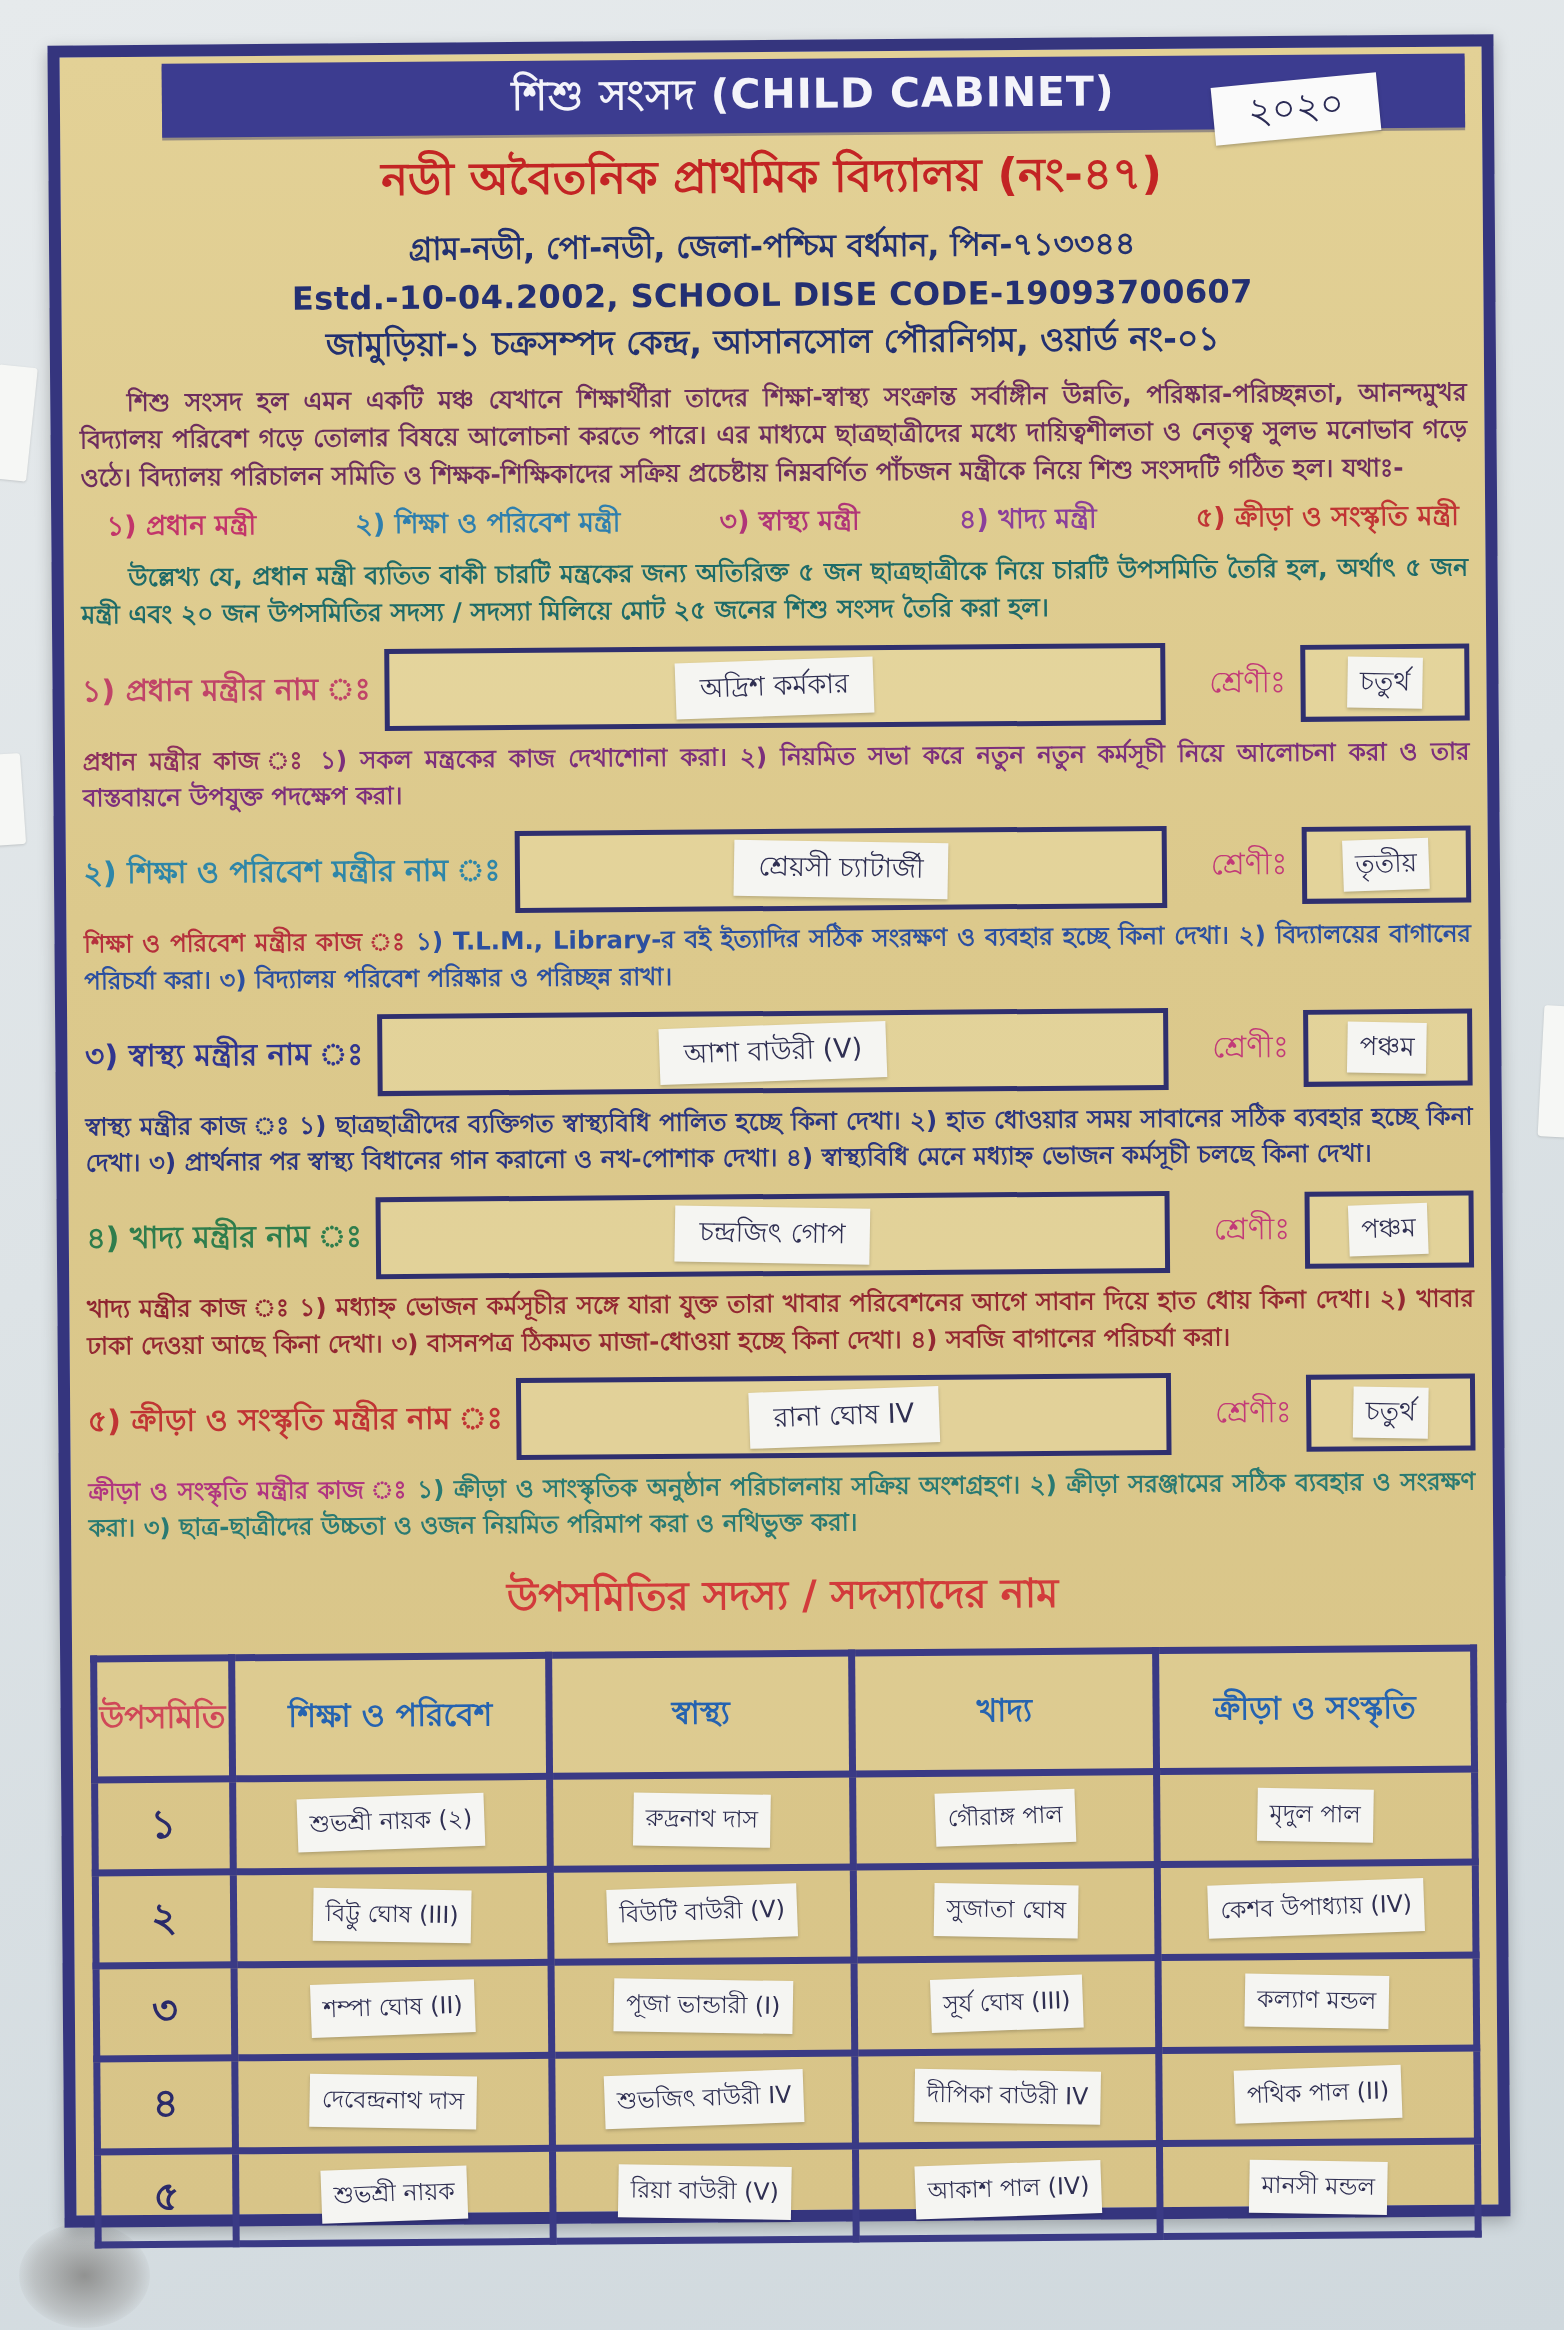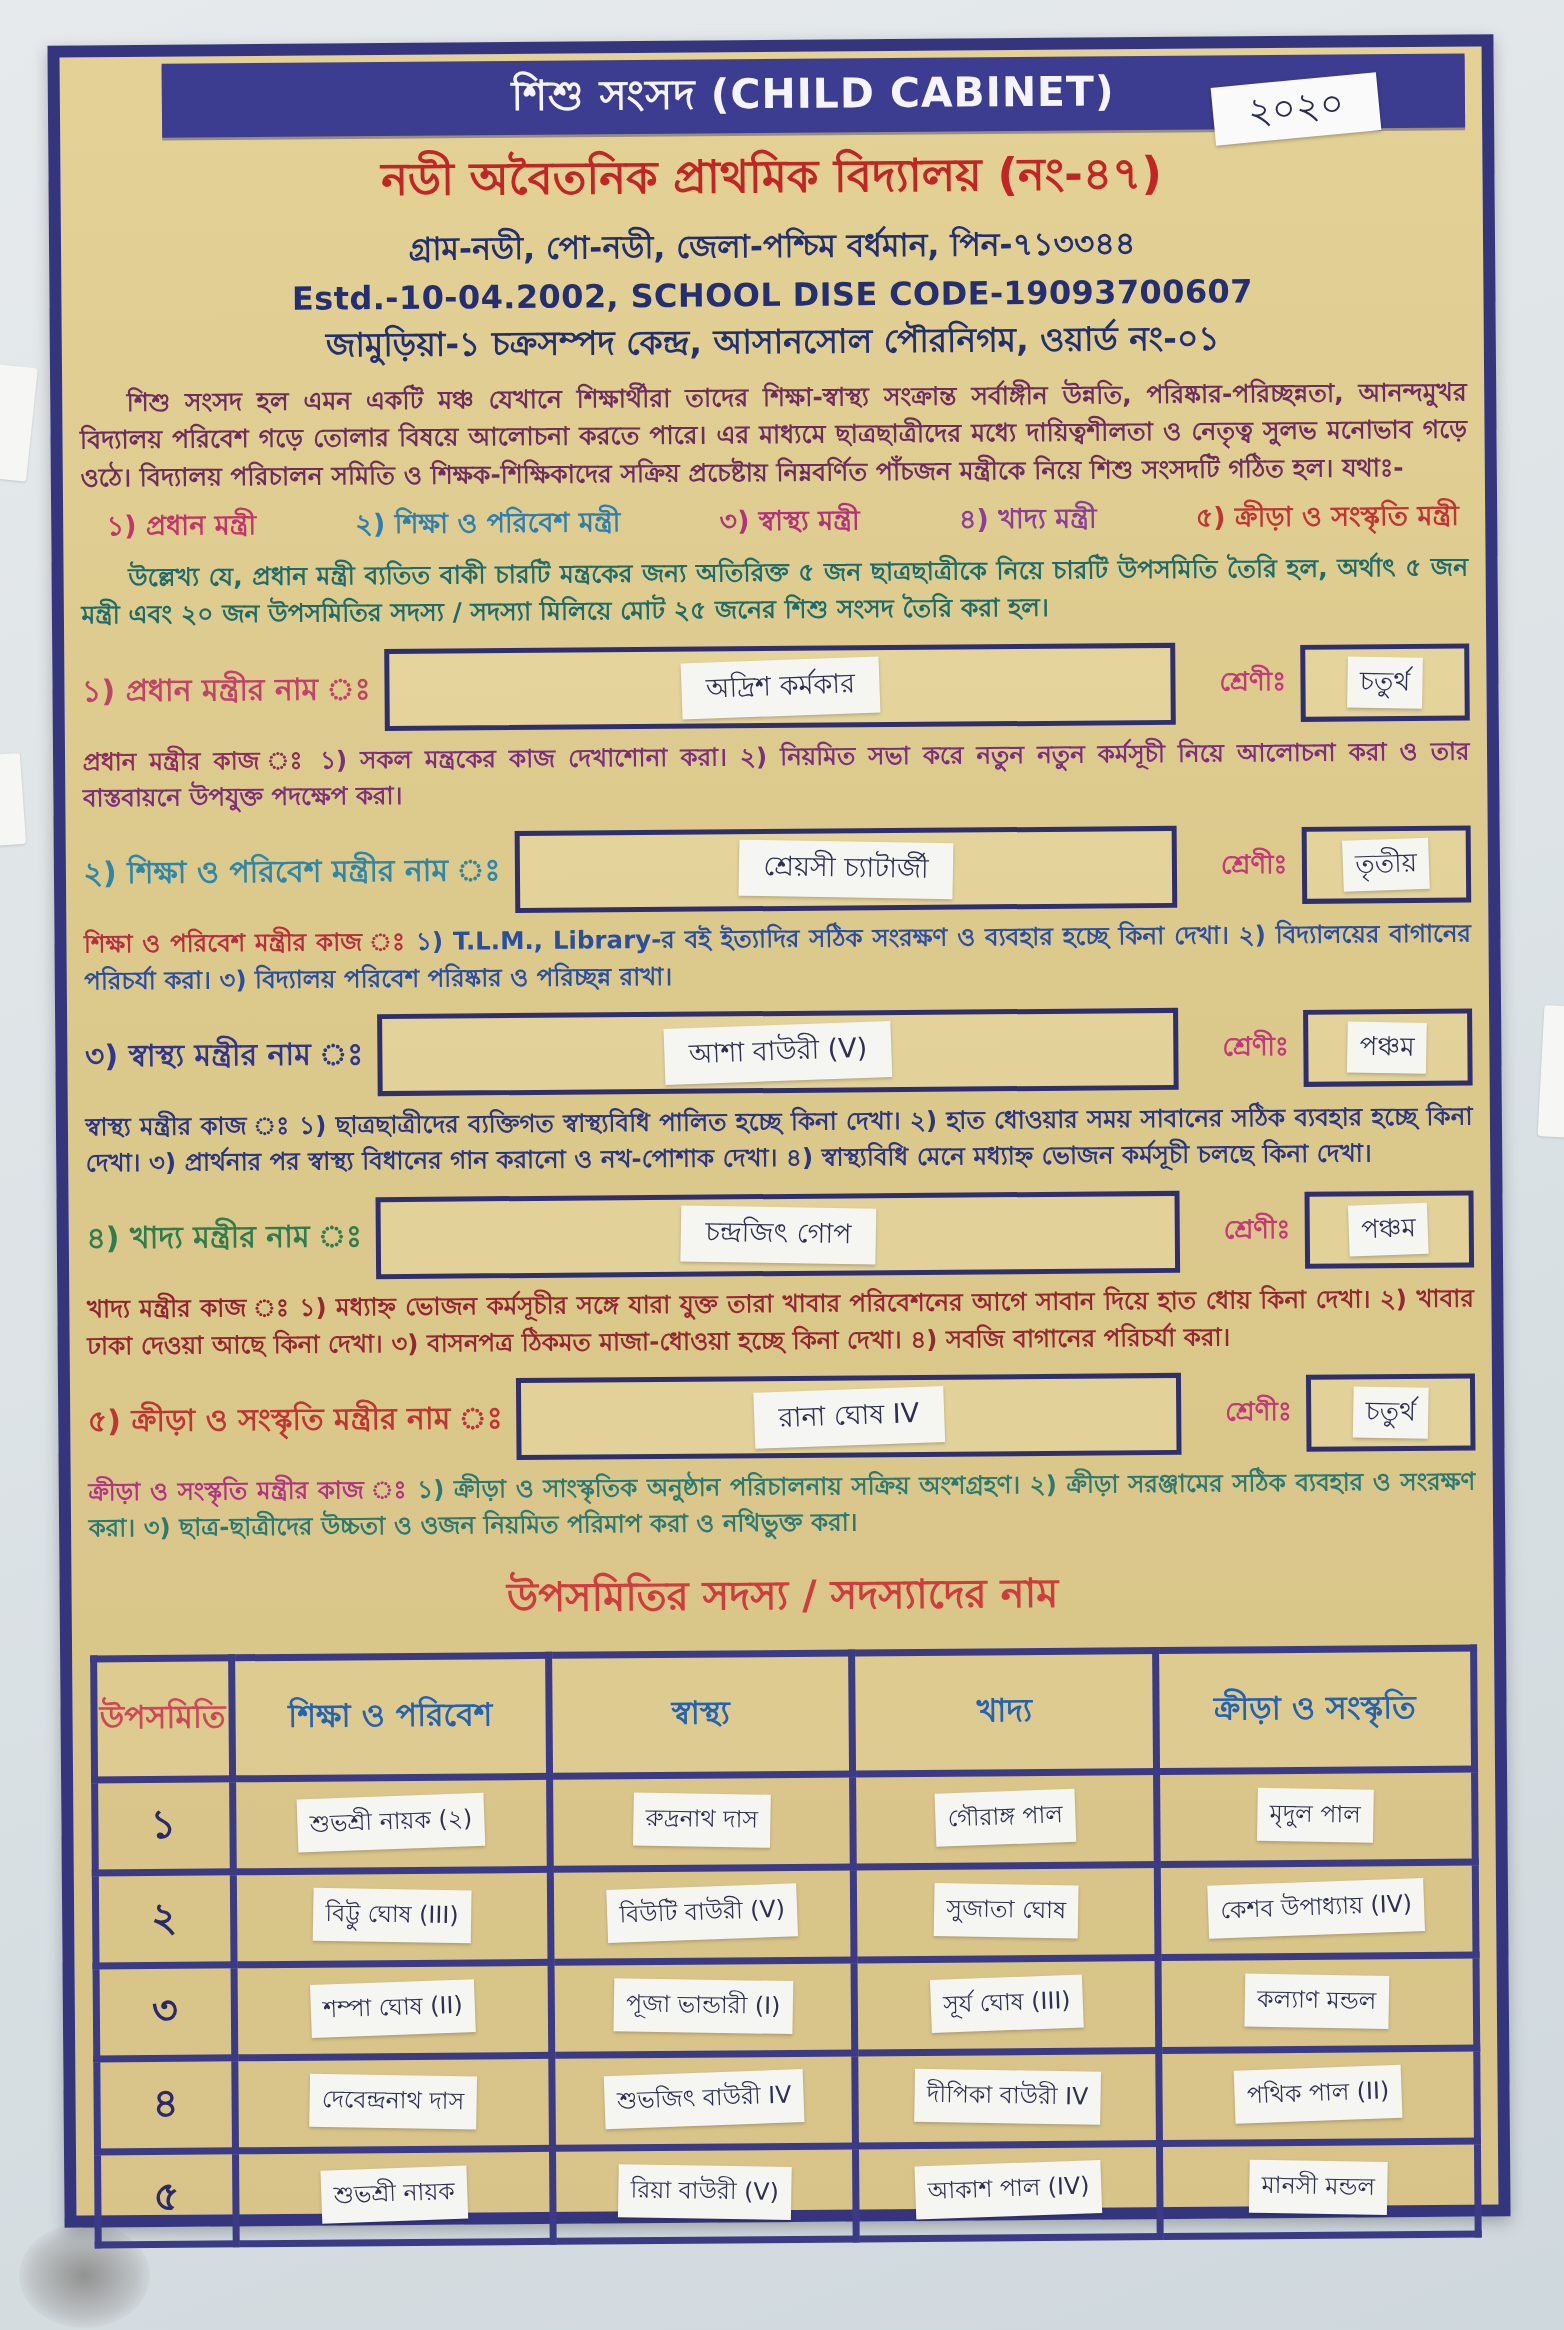--- a/index.html
+++ b/index.html
@@ -43,21 +43,21 @@
   .note{margin-top:8.8px;font-size:25px;font-weight:bold;color:#1e6b68;line-height:1.5;text-align:justify;text-indent:47px;}
   .m-row{display:flex;align-items:center;gap:14px;margin-top:17.5px;}
   .m-label{font-size:30px;font-weight:bold;white-space:nowrap;}
   .m0 .m-label{color:#c04468}.m1 .m-label{color:#2e86a8}.m2 .m-label{color:#30358f}
   .m3 .m-label{color:#2f7d4c}.m4 .m-label{color:#c03434}
   .name-box{flex:1;height:72px;border:5.3px solid #2f2f6e;background:rgba(240,228,180,.35);
     display:flex;align-items:center;justify-content:center;position:relative;}
   .sticker{background:#f5f5f2;padding:5.3px 24.5px;box-shadow:0 1.8px 3.5px rgba(0,0,0,.2);
     font-size:27px;color:#2f2f52;white-space:nowrap;}
   .rL{transform:rotate(-1.6deg)}.rR{transform:rotate(1.4deg)}
-  .cls-label{font-size:26px;font-weight:bold;color:#c23a78;white-space:nowrap;margin-left:30px;}
+  .cls-label{font-size:30px;font-weight:normal;color:#c23a78;white-space:nowrap;margin-left:30px;}
   .cls-box{width:159px;height:67px;border:5.3px solid #2f2f6e;display:flex;align-items:center;justify-content:center;background:rgba(240,228,180,.35);}
   .cls-box .sticker{padding:3.5px 12.3px;font-size:26px;}
   .duty{margin-top:10.5px;font-size:24.5px;font-weight:bold;line-height:1.48;text-align:justify;}
   .duty .dl{white-space:nowrap;}
   .m0d .dl{color:#8d2f5e}.m0d .dt{color:#7c2f7c}
   .m1d .dl{color:#b5303c}.m1d .dt{color:#2b4fa0}
   .m2d .dl{color:#2b3580}.m2d .dt{color:#2b3580}
   .m3d .dl{color:#8f2430}.m3d .dt{color:#942832}
   .m4d .dl{color:#b03580}.m4d .dt{color:#2a7a72}
   .sub-heading{margin-top:23px;text-align:center;font-size:40px;font-weight:bold;color:#d23b3b;}

